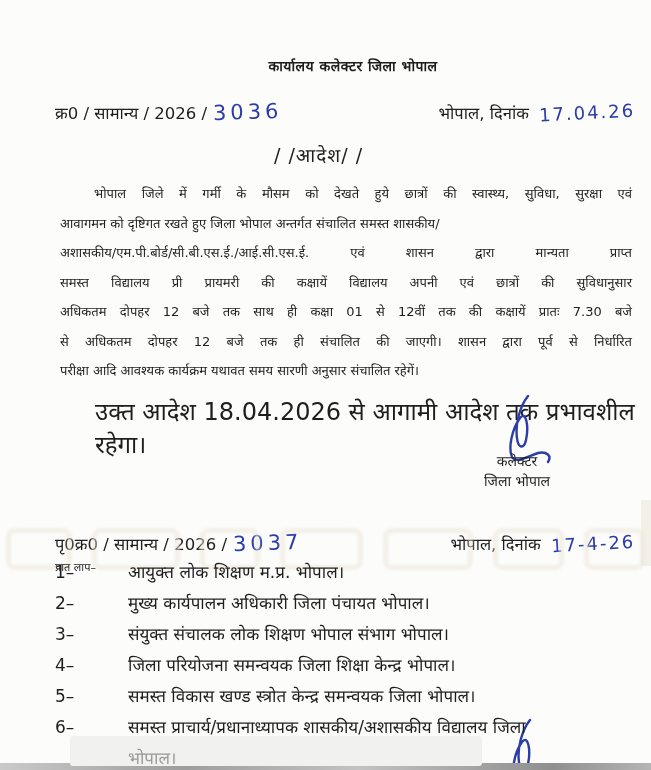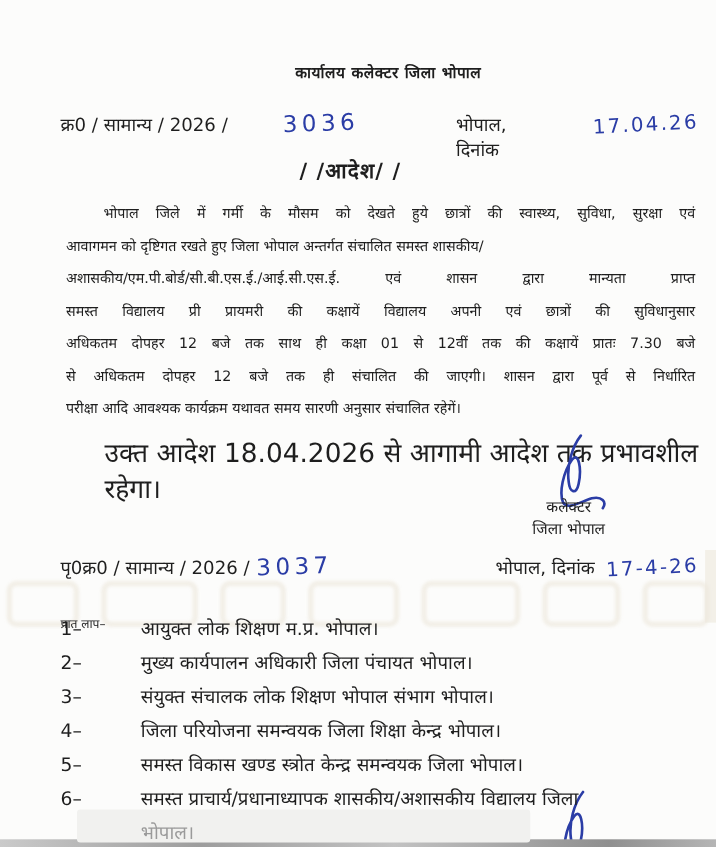--- a/index.html
+++ b/index.html
@@ -10,36 +10,36 @@
   }
   
   .doc-title {
     position:absolute; top:56px; left:55px; width:596px;
     text-align:center; font-size:14px; font-weight:bold; letter-spacing:0.5px;
   }
   .ref-row {
     position:absolute; left:55px; right:16px; display:flex;
     align-items:baseline; font-size:16.5px;
   }
-  .ref-row.first { top:100px;gap:44px; }
-  .ref-row.second { top:503px; }
+  .ref-row.first { top:100px; }
+  .ref-row.second { top:531px; }
   .ref-prefix { white-space:pre; }
   .spacer { flex:1; }
   .hw { color:var(--hw-blue,#2b3da6); }
   .hw-number {
     font-size:21px; letter-spacing:4px; margin-left:6px;
     transform:rotate(-2deg); display:inline-block; font-weight:500;
   }
   .hw-date {
     font-size:18px; letter-spacing:2px; margin-left:10px;
     transform:rotate(-3deg); display:inline-block; font-weight:500;
   }
   .order-heading {
     position:absolute; top:142px; left:0; width:637px;
-    text-align:center; font-size:19px; font-weight:bold; letter-spacing:1px;
+    text-align:center; font-size:19px; font-weight:normal; letter-spacing:1px;
   }
   
   .body-text { position:absolute; top:184px; left:60px; width:572px; font-size:13px; }
   .body-line { height:29.5px; text-align:justify; text-align-last:justify; }
   .body-line.indent { text-indent:34px; }
   .body-line.nojust { text-align-last:left; }
   .closing-line { position:absolute; top:394px; left:95px; font-size:24px; }
   
   .sig1 { position:absolute; left:498px; top:394px; }
   .sig2 { position:absolute; left:502px; top:716px; }

